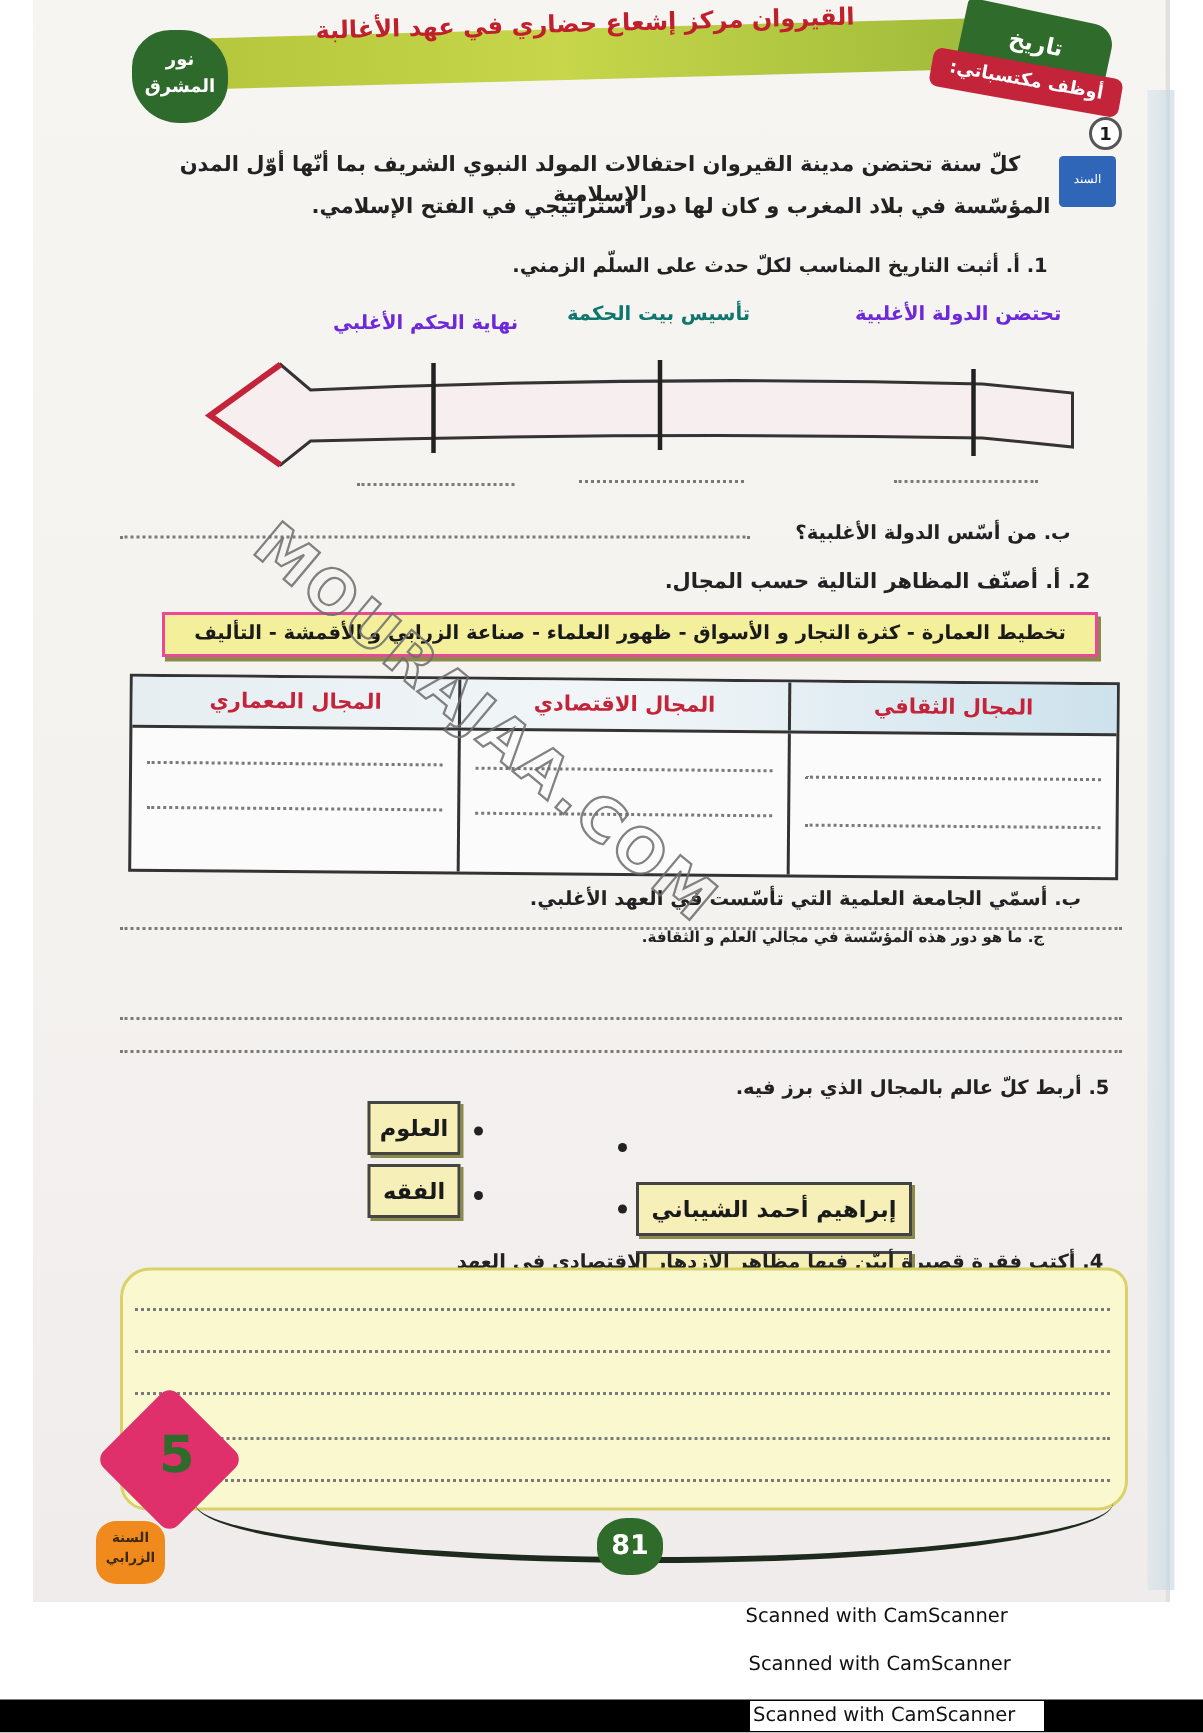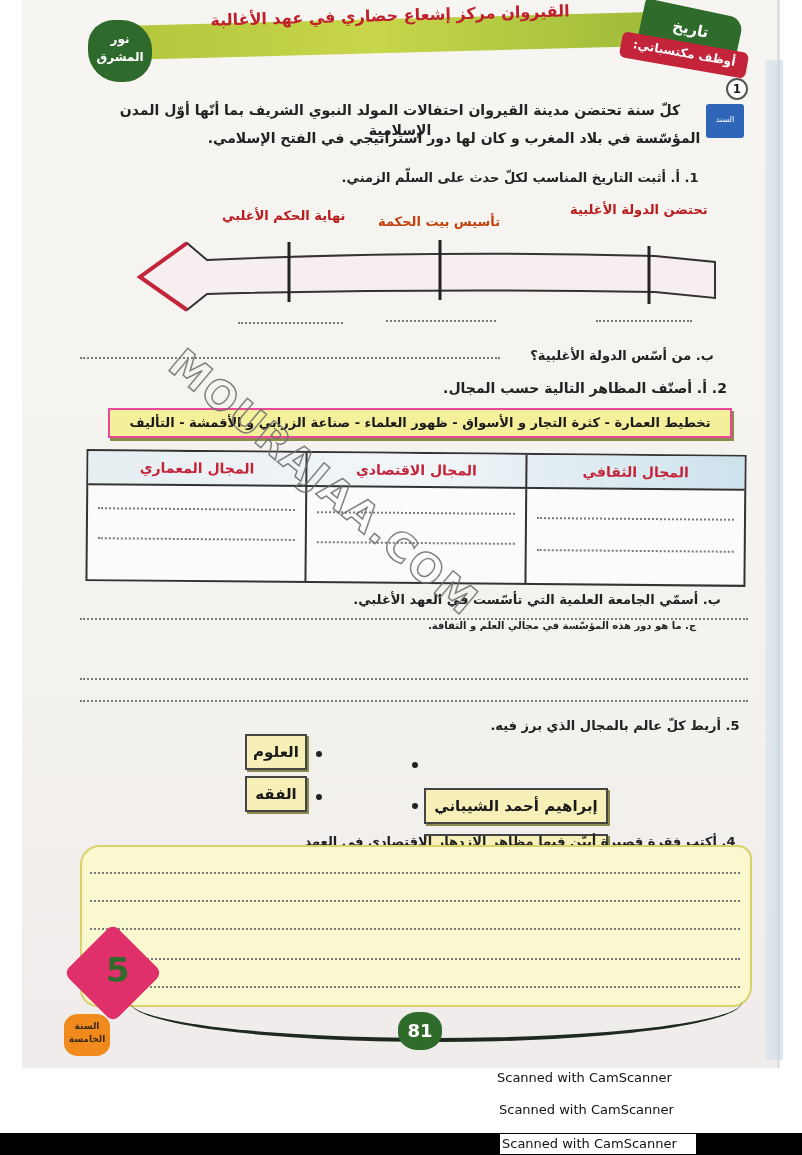--- a/index.html
+++ b/index.html
@@ -59,22 +59,22 @@
   .rtl { direction: rtl; text-align: center; }
   .p { position: absolute; font-weight: bold; font-size: 14px; line-height: 20px; color: #222; }
 
   .dotline {
     position: absolute; height: 0; border-top: 2px dotted #7a7a7a;
   }
 
   
   .timeline { position: absolute; left: 135px; top: 240px; width: 585px; height: 72px; }
   .tl-label { position: absolute; font-weight: bold; font-size: 13px; direction: rtl; white-space: nowrap; }
-  .tl-blue { color: #b91c1c; }
-  .tl-dark { color: #c2410c; margin-top: 12px; }
+  .tl-blue { color: #6d28d9; }
+  .tl-dark { color: #0f766e; }
 
   
   .wordbank {
     position: absolute; left: 108px; top: 408px; width: 624px; height: 30px;
     background: #f3ef9a; border: 2px solid #ec4899; box-shadow: 2px 3px 0 #8c8a4a;
     font-weight: bold; font-size: 13px; direction: rtl; text-align: center; line-height: 26px;
   }
 
   
   .tbl {
@@ -234,19 +234,19 @@
 <div class="dotline" style="left:130px; top:986px; width:610px;"></div>
 
 <div class="watermark" style="left:190px; top:340px;">MOURAJAA.COM</div>
 
 <div class="bottom-curve"></div>
 <div class="page-num">81</div>
 <div class="grade-badge"></div>
 <div class="grade-num">5</div>
 <div class="level-badge">
   <div>السنة</div>
-  <div>الخامسة</div>
+  <div>الزرابي</div>
 </div>
 
 <div class="cam" style="left:497px; top:1070px;">Scanned with CamScanner</div>
 <div class="cam" style="left:499px; top:1102px;">Scanned with CamScanner</div>
 <div class="black-bar"></div>
 <div class="cam-white">Scanned with CamScanner</div>
 
 </body></html>

